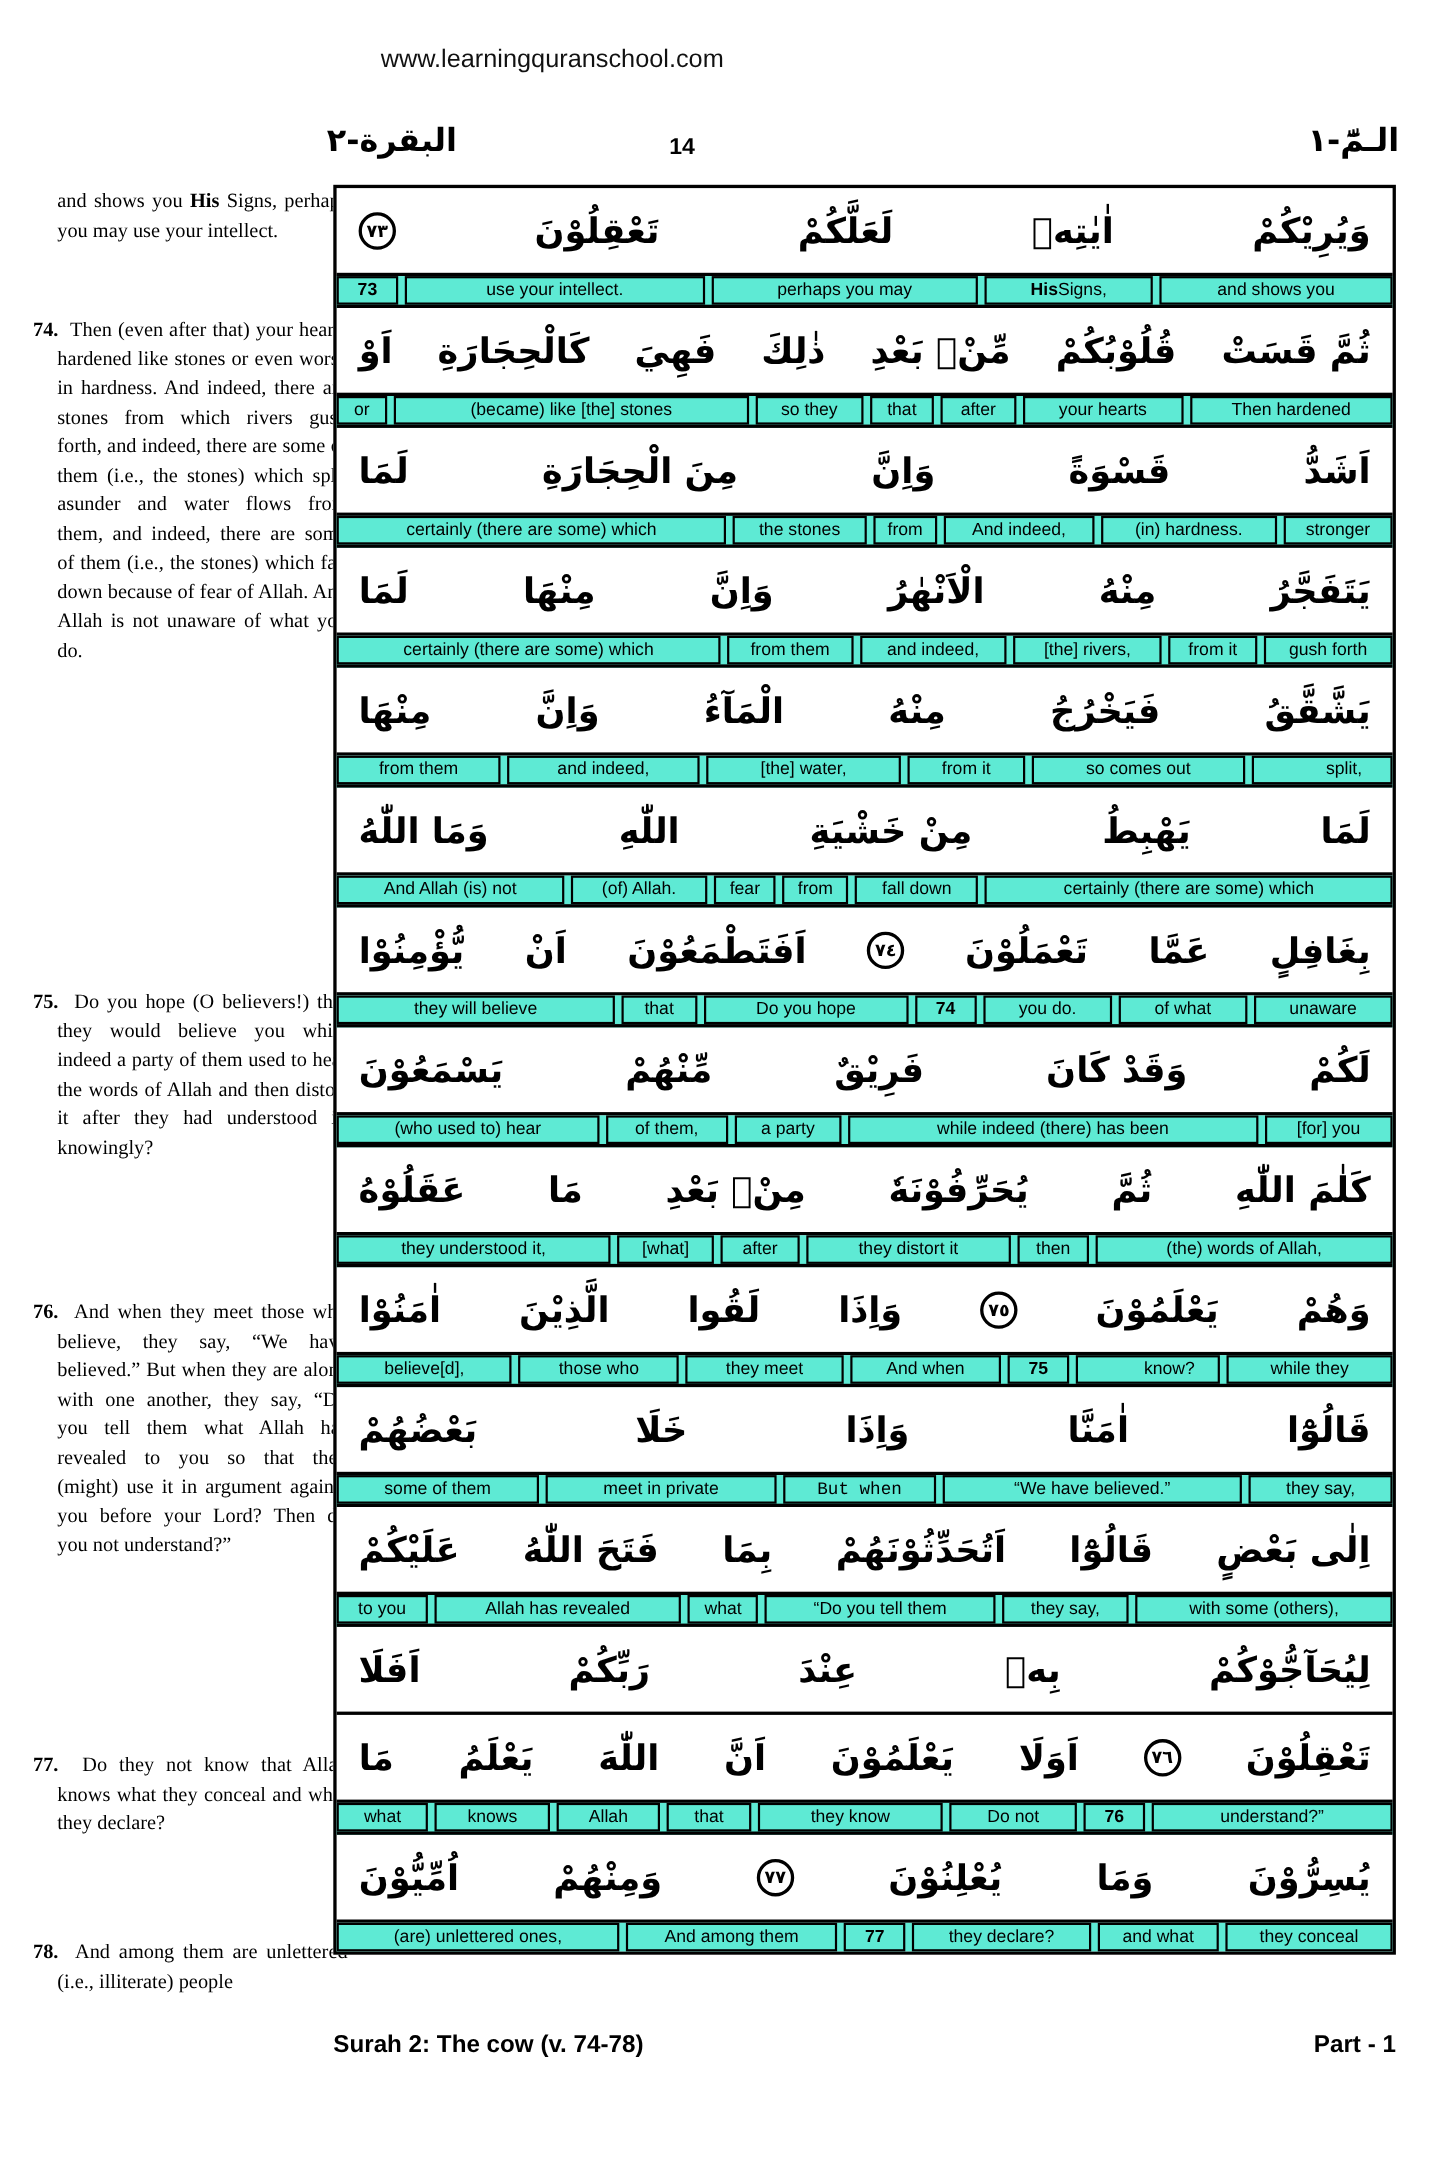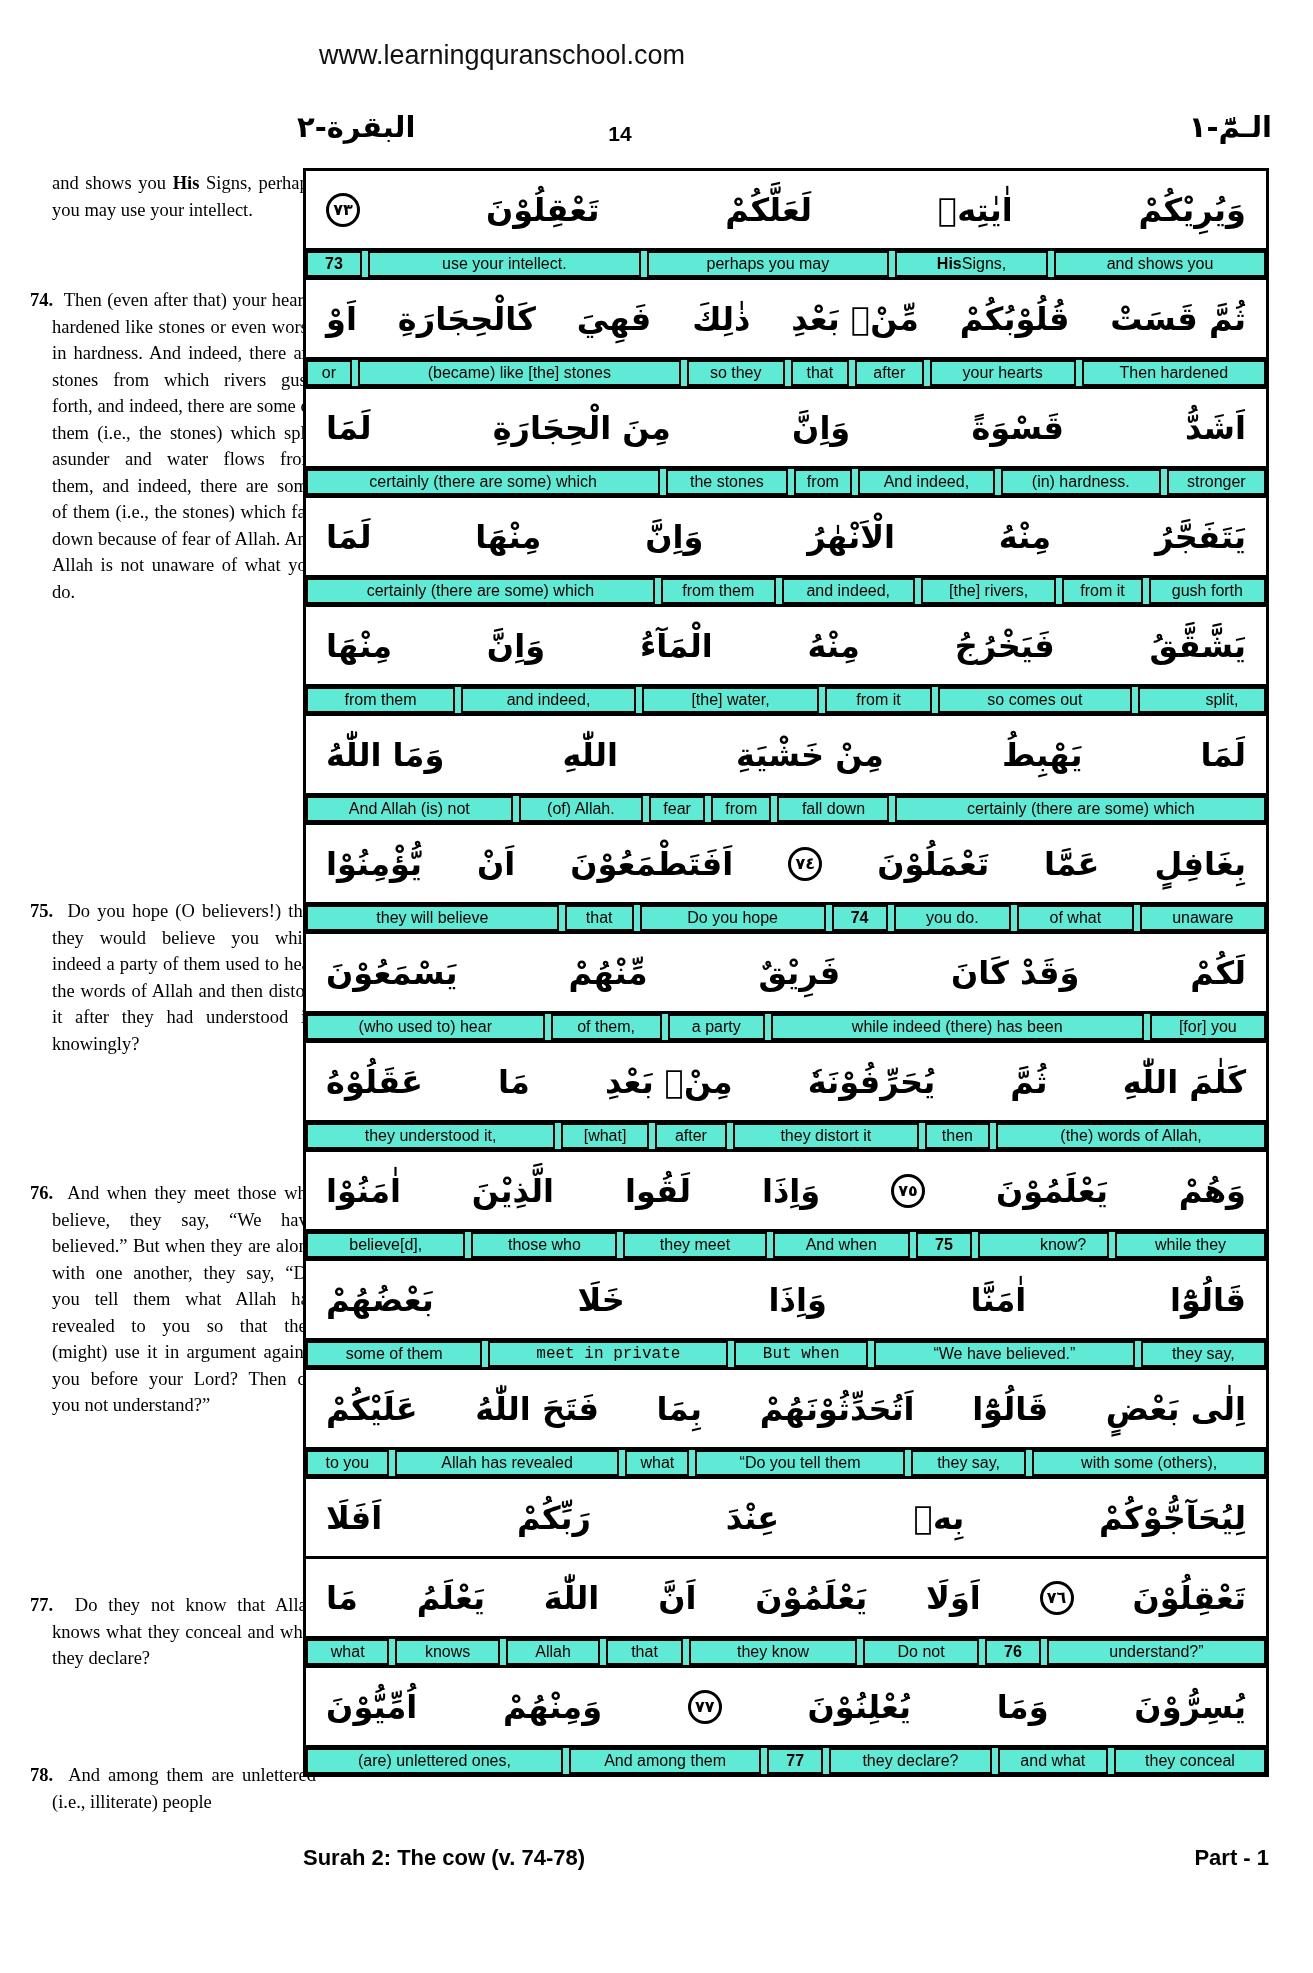--- a/index.html
+++ b/index.html
@@ -3,21 +3,21 @@
 <meta charset="utf-8">
 <style>
   html,body { margin:0; padding:0; background:#888; }
   .page {
     position:relative; width:1313px; height:1973px; background:#ffffff;
     color:#000; font-family:"Liberation Sans", sans-serif; overflow:hidden;
     margin:0 auto;
   }
   .url {
     position:absolute; top:40px; left:302px; width:400px; text-align:center;
-    font-size:27px; color:#111;
+    font-size:23px; color:#111;
   }
   .hdr-ar {
     position:absolute; top:106px; font-family:"DejaVu Sans", sans-serif;
     font-size:29px; font-weight:bold; direction:rtl; line-height:1.5;
   }
   .hdr-left  { left:297px; }
   .hdr-right { right:41px; }
   .hdr-page {
     position:absolute; top:122px; left:550px; width:140px; text-align:center;
     font-size:21px; font-weight:bold;
@@ -250,21 +250,21 @@
       </div>
       <div class="ar-row">
         <span class="ar-word">قَالُوْٓا</span>
         <span class="ar-word">اٰمَنَّا</span>
         <span class="ar-word">وَاِذَا</span>
         <span class="ar-word">خَلَا</span>
         <span class="ar-word">بَعْضُهُمْ</span>
       </div>
       <div class="en-row">
         <div class="en-cell" style="flex-grow: 12;">some of them</div>
-        <div class="en-cell" style="flex-grow: 15; font-family: Liberation Mono, monospace;">meet in private</div>
+        <div class="en-cell" style="flex-grow: 15;">meet in private</div>
         <div class="en-cell" style="flex-grow: 8; font-family: Liberation Mono, monospace;">But when</div>
         <div class="en-cell" style="flex-grow: 19;">“We have believed.”</div>
         <div class="en-cell" style="flex-grow: 9;">they say,</div>
       </div>
       <div class="ar-row">
         <span class="ar-word">اِلٰى بَعْضٍ</span>
         <span class="ar-word">قَالُوْٓا</span>
         <span class="ar-word">اَتُحَدِّثُوْنَهُمْ</span>
         <span class="ar-word">بِمَا</span>
         <span class="ar-word">فَتَحَ اللّٰهُ</span>

